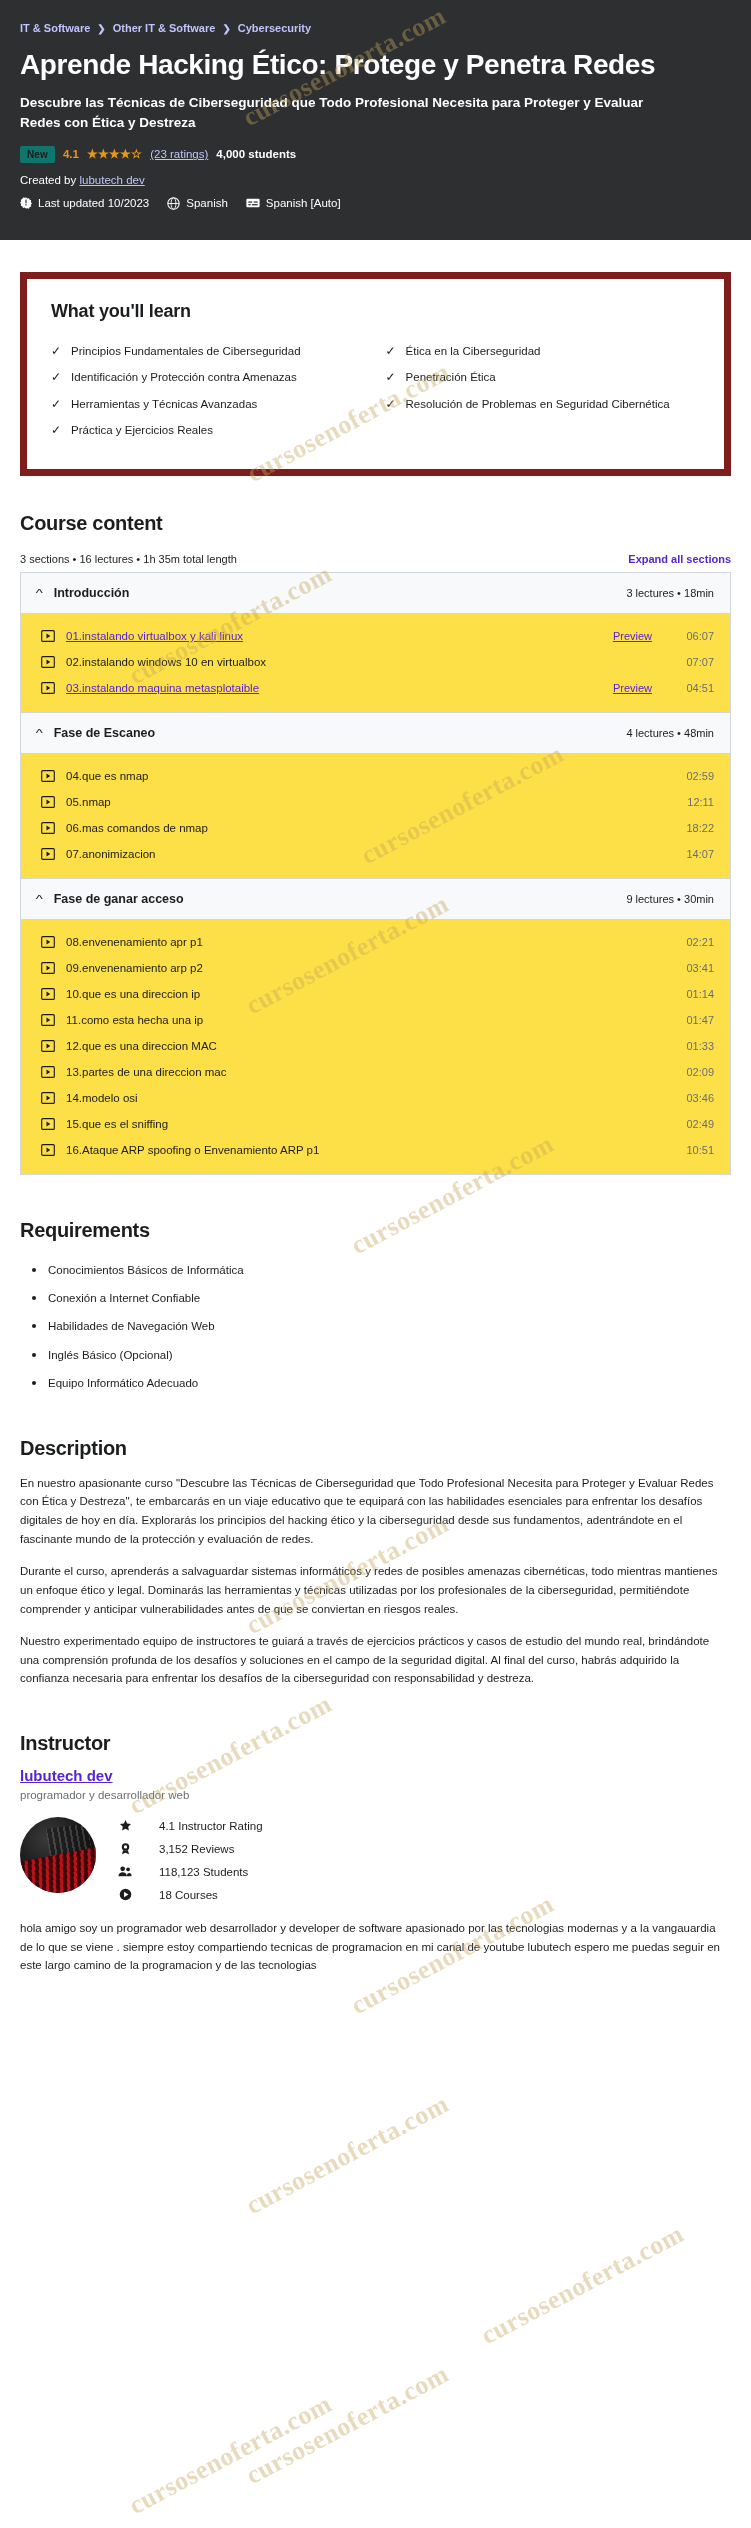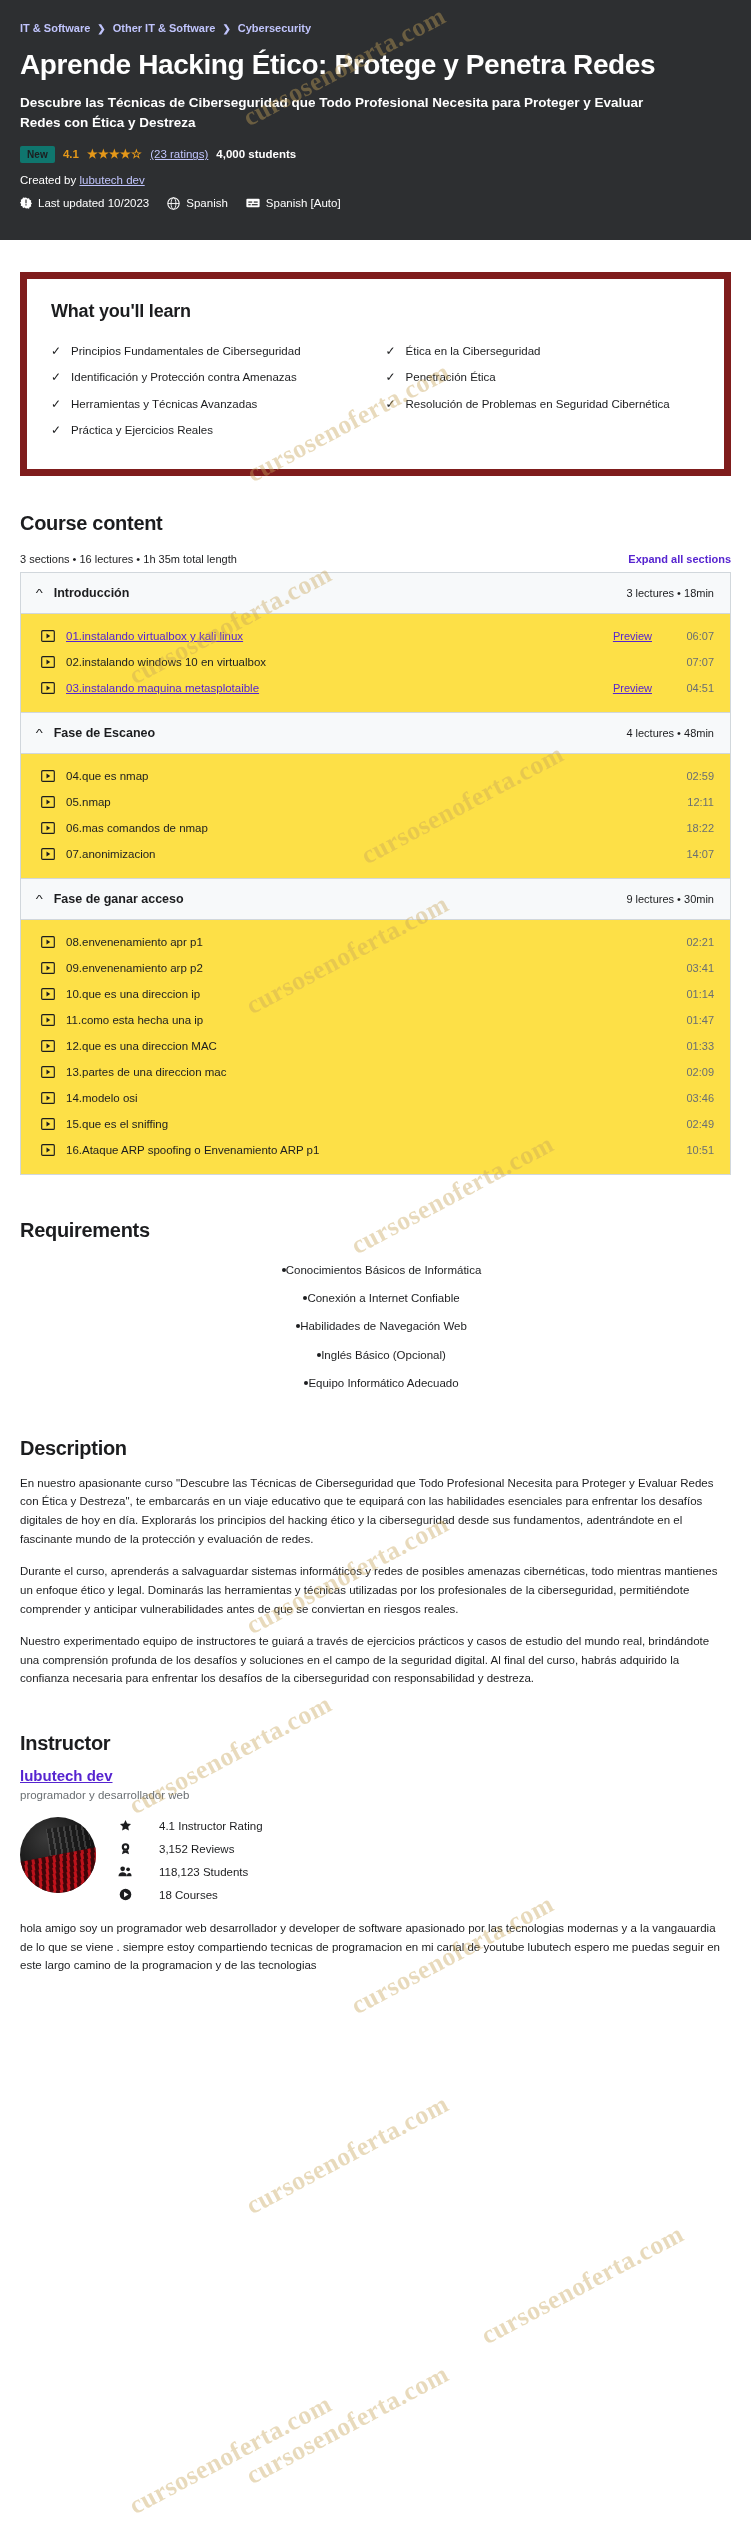--- a/index.html
+++ b/index.html
@@ -100,21 +100,21 @@
     font-size: 11.5px; color: #1c1d1f;
   }
   .lec-icon { width: 14px; height: 14px; flex-shrink: 0; margin-right: 11px; }
   .lec-title { flex: 1; color: #1c1d1f; }
   .lec-title.link { color: #5624d0; text-decoration: underline; }
   .lec-preview { color: #5624d0; text-decoration: underline; font-size: 11px; margin-right: 28px; }
   .lec-dur { color: #6a6f73; font-size: 11px; min-width: 34px; text-align: right; }
 
   .req-head { margin-top: 44px; margin-bottom: 14px; }
   .req-list { list-style: none; }
-  .req-list li { display: flex; align-items: flex-start; gap: 0; font-size: 11.5px; color: #1c1d1f; padding: 6px 0 6px 12px; line-height: 1.4; justify-content: center; }
+  .req-list li { display: flex; align-items: flex-start; gap: 12px; font-size: 11.5px; color: #1c1d1f; padding: 6px 0 6px 12px; line-height: 1.4; }
   .req-list li .dot { width: 4px; height: 4px; border-radius: 50%; background: #1c1d1f; flex-shrink: 0; margin-top: 6px; }
 
   .desc-head { margin-top: 40px; margin-bottom: 14px; }
   .desc p { font-size: 11.5px; line-height: 1.62; color: #1c1d1f; margin-bottom: 14px; }
 
   .inst-head { margin-top: 44px; margin-bottom: 12px; }
   .inst-name { font-size: 15px; font-weight: bold; color: #5624d0; text-decoration: underline; display: inline-block; margin-bottom: 5px; }
   .inst-role { font-size: 11.5px; color: #6a6f73; margin-bottom: 16px; }
   .inst-row { display: flex; gap: 22px; align-items: flex-start; margin-bottom: 18px; }
   .inst-avatar {

